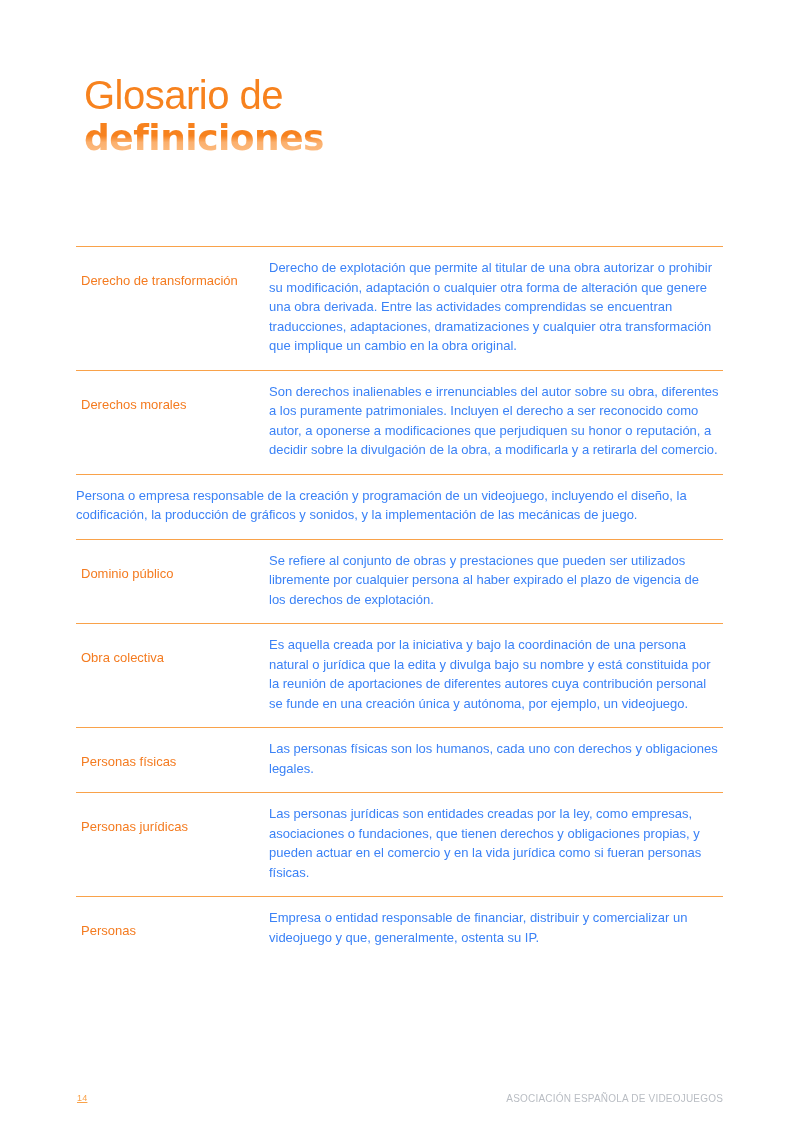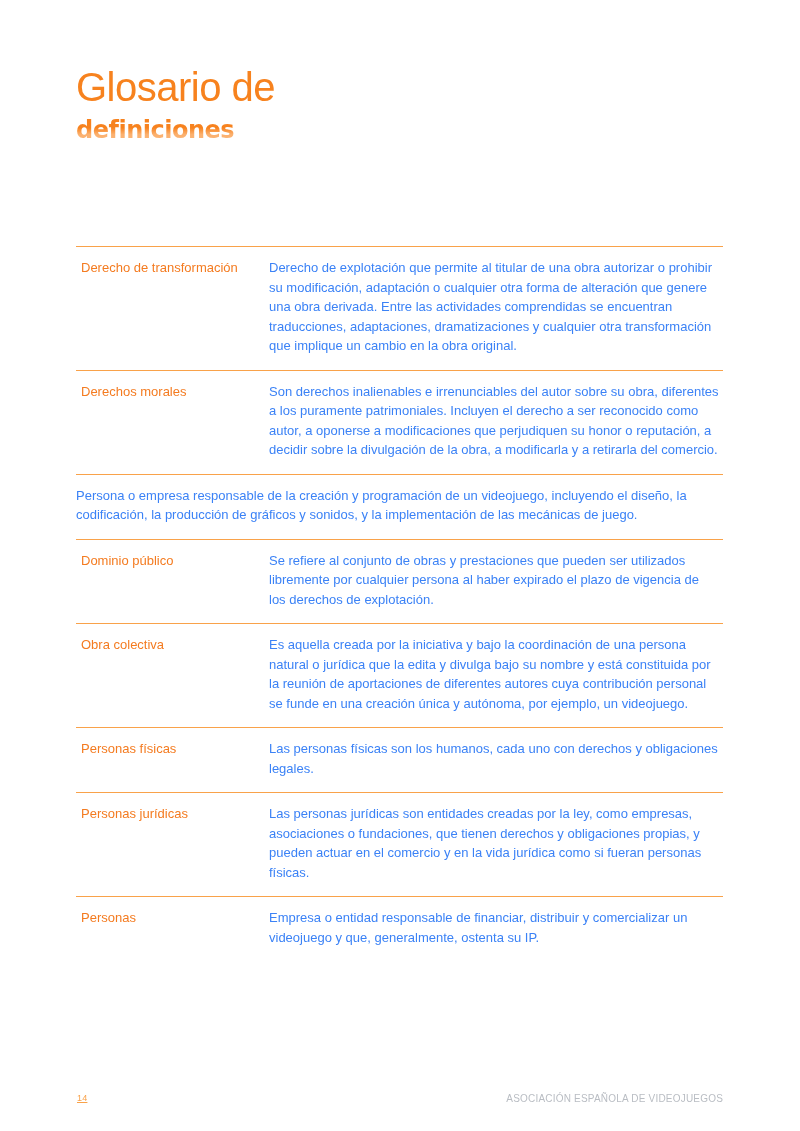--- a/index.html
+++ b/index.html
@@ -1,24 +1,24 @@
 <!DOCTYPE html>
 <html><head>
   <meta charset="utf-8">
   <style>
     html, body { margin: 0; padding: 0; background: #ffffff; }
     body { width: 800px; height: 1131px; position: relative; overflow: hidden; font-family: "Liberation Sans", sans-serif; }
-    .title { position: absolute; left: 76px; top: 66px; margin: 0; }
+    .title { position: absolute; left: 76px; top: 66px; margin: 8px; }
     .title-light { display: block; font-family: "Liberation Sans", sans-serif; font-weight: 300; font-size: 40px; line-height: 42px; color: #F7821E; letter-spacing: -0.5px; }
-    .title-bold { display: block; font-family: "DejaVu Sans", sans-serif; font-weight: bold; font-size: 24px; line-height: 44px; letter-spacing: -0.5px;
+    .title-bold { display: block; font-family: "DejaVu Sans", sans-serif; font-weight: bold; font-size: 36px; line-height: 44px; letter-spacing: -0.5px;
       background: linear-gradient(to bottom, #F7821E 0%, #F7821E 45%, #FBB06E 60%, #FDC48E 100%);
       -webkit-background-clip: text; background-clip: text; color: transparent; }
     .glossary { position: absolute; left: 76px; top: 246px; width: 647px; }
     .row { display: flex; border-top: 1px solid #F9A24A; padding: 11px 0 14px 0; }
-    .term { width: 188px; flex: none; padding-left: 5px; font-size: 13px; line-height: 19px; color: #F47B20; }
+    .term { width: 188px; flex: none; padding-left: 5px; font-size: 13px; line-height: 19px; color: #F47B20; margin-top: 13px; }
     .def { flex: 1; font-size: 13px; line-height: 19.5px; color: #3b82f6; padding-right: 4px; }
     .footer { position: absolute; top: 1093px; font-size: 10px; letter-spacing: 0.2px; }
     .page-num { left: 77px; color: #F9A24A; font-size: 9px; text-decoration: underline; }
     .org { right: 77px; color: #b9bdc3; }
   </style>
 </head>
 <body>
 
 <h1 class="title">
   <span class="title-light">Glosario de</span>

